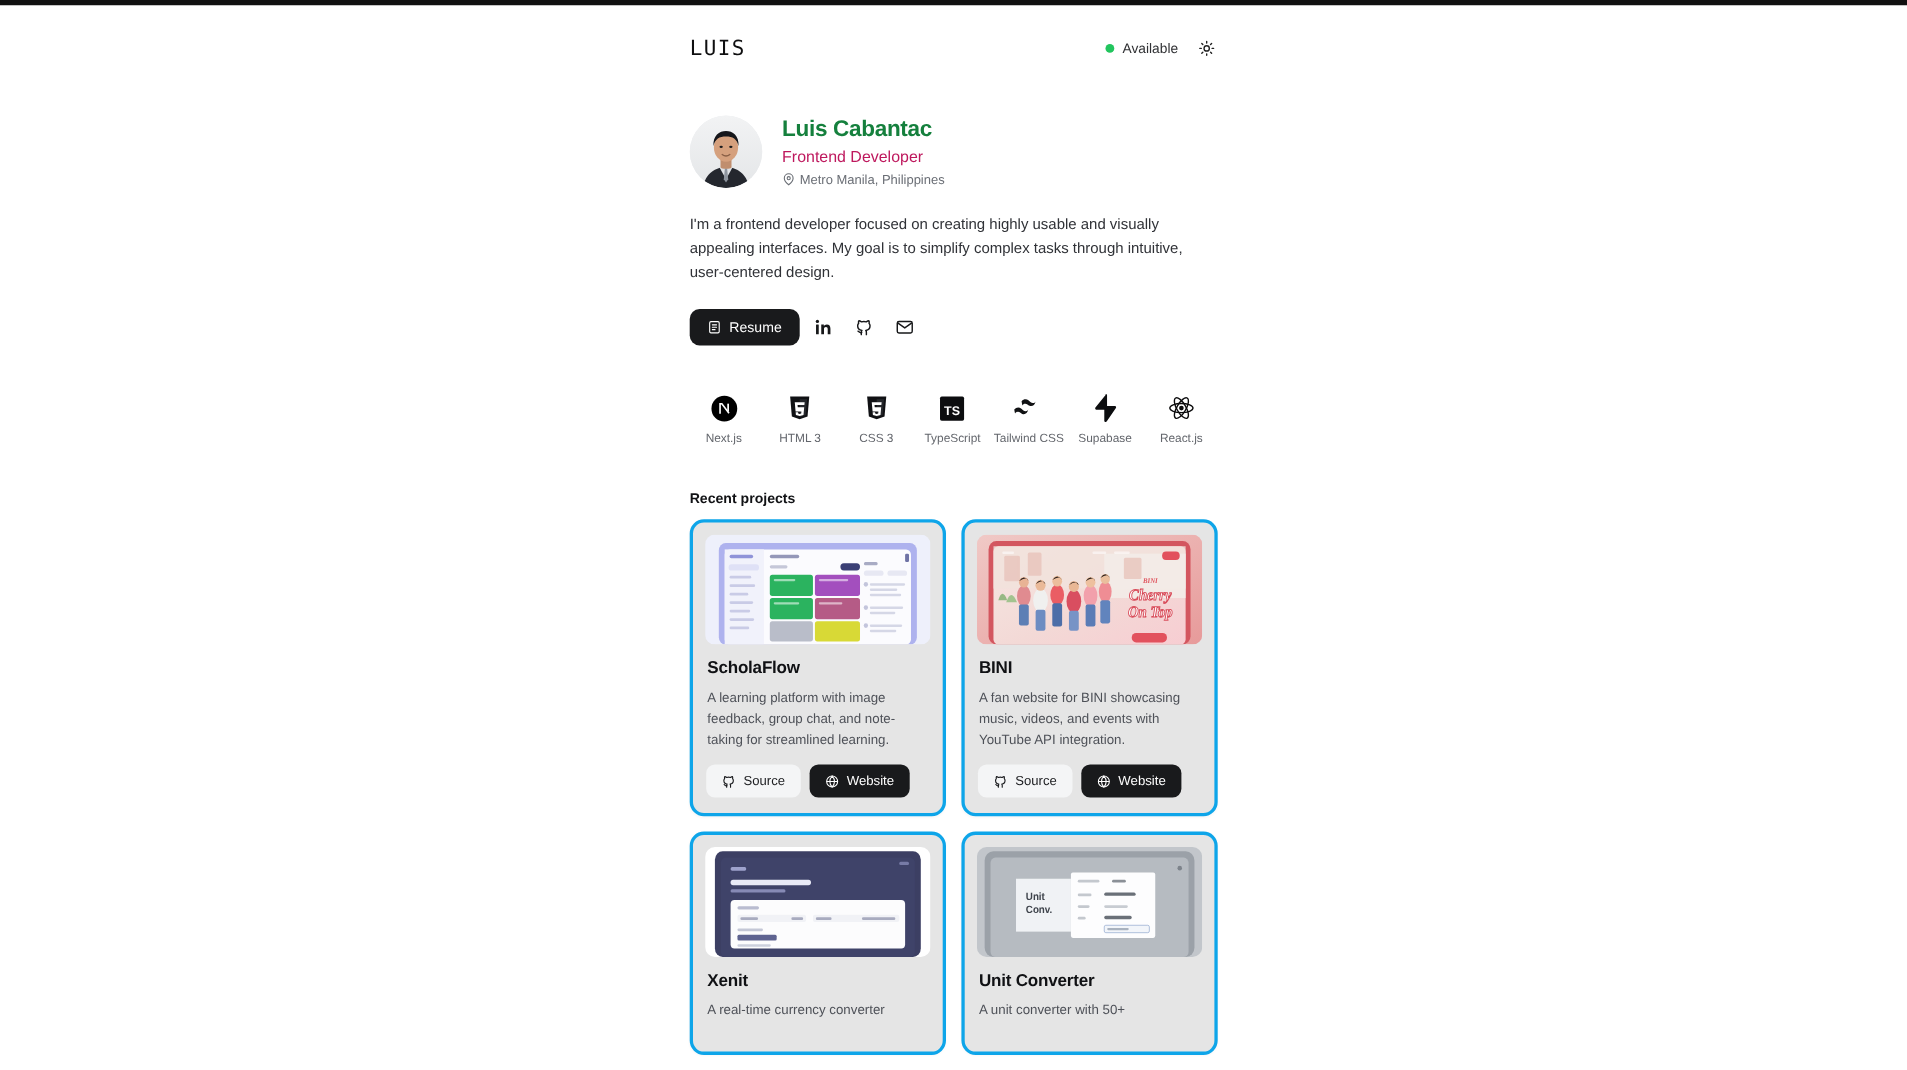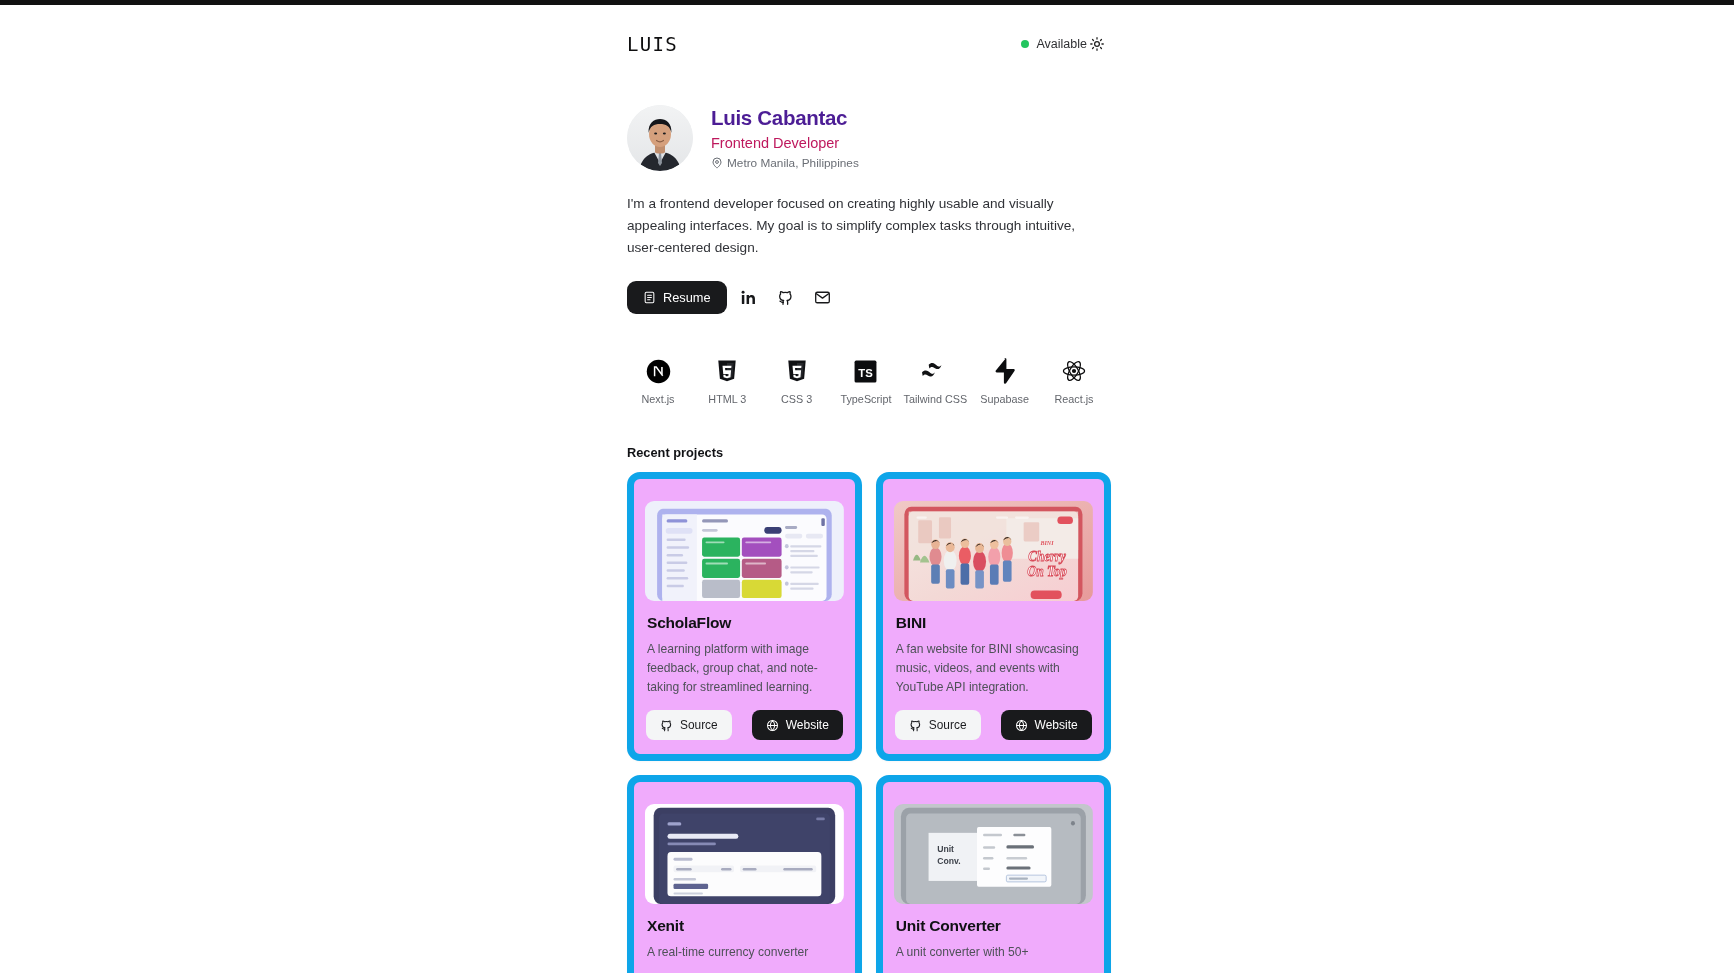--- a/index.html
+++ b/index.html
@@ -44,20 +44,21 @@
   .brand {
     font-family: "DejaVu Sans Mono", "Liberation Mono", monospace;
     font-size: 19px;
     font-weight: 400;
     letter-spacing: 1.3px;
     color: #0f0f10;
   }
   .header-right {
     display: flex;
     align-items: center;
+    gap: 16px;
   }
   .availability {
     display: flex;
     align-items: center;
     gap: 7px;
     font-size: 12.5px;
     color: #2f3033;
     font-weight: 400;
   }
   .dot-available {
@@ -87,21 +88,21 @@
     overflow: hidden;
     flex: 0 0 66px;
     background: #eceef0;
     position: relative;
   }
   .avatar svg { display:block; width:100%; height:100%; }
 
   .identity .name {
     font-size: 20.5px;
     font-weight: 700;
-    color: #4c1d95;
+    color: #15803d;
     letter-spacing: -0.3px;
     line-height: 1.2;
   }
   .identity .role {
     font-size: 14.5px;
     color: #be185d;
     margin-top: 3px;
     line-height: 1.25;
   }
   .identity .location {
@@ -188,24 +189,24 @@
     white-space: nowrap;
   }
 
   
   .projects-grid {
     display: grid;
     grid-template-columns: 1fr 1fr;
     gap: 14px;
   }
   .project-card {
-    border: 7px solid #0ea5e9;
+    border: 3px solid #0ea5e9;
     border-radius: 13px;
-    background: #f0abfc;
-    padding: 22px 11px 14px 11px;
+    background: #e5e5e5;
+    padding: 11px 11px 14px 11px;
     box-shadow: 0 1px 2px rgba(16,18,22,0.03);
   }
   .thumb {
     width: 100%;
     height: 100px;
     border-radius: 9px;
     overflow: hidden;
     position: relative;
     margin-bottom: 13px;
   }
@@ -219,21 +220,21 @@
     margin: 0 2px 8px 2px;
   }
   .project-desc {
     font-size: 12.1px;
     line-height: 1.55;
     color: #4e5158;
     margin: 0 2px 14px 2px;
   }
   .project-btns {
     display: flex;
-    gap: 20px;
+    gap: 8px;
     margin: 0 1px;
   }
   .btn-source {
     display: inline-flex;
     align-items: center;
     gap: 7px;
     background: #f4f5f6;
     color: #1b1c1f;
     border: none;
     border-radius: 8px;

